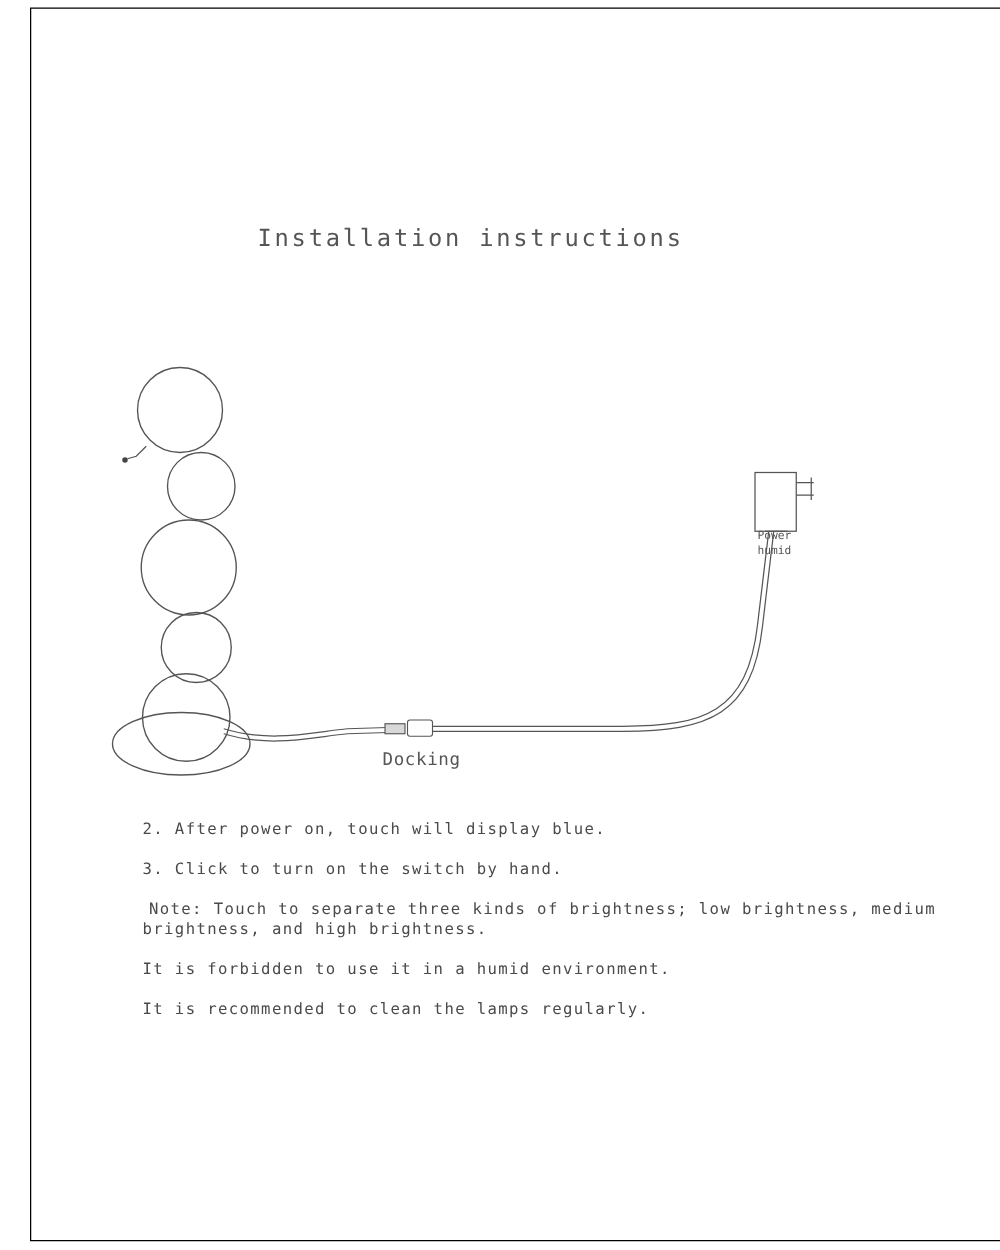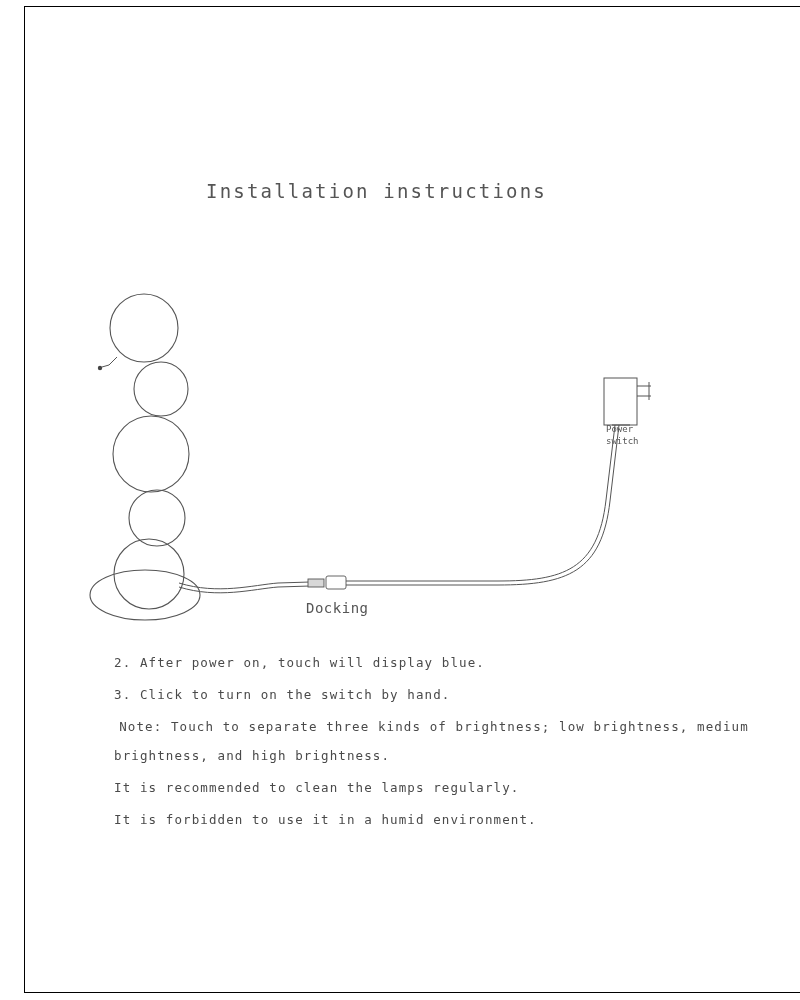--- a/index.html
+++ b/index.html
@@ -83,21 +83,20 @@
     font-size: 12.5px;
     letter-spacing: 1.1px;
     color: #4a4a4a;
     line-height: 16px;
   }
   .instructions p.wrapline {
     margin-bottom: 0;
     text-align: center;
   }
   .instructions p.contline {
-    margin-top: 13px;
     margin-bottom: 16px;
   }
 </style>
 </head>
 <body>
 
 <div class="page">
 
   <div class="page-border"></div>
 
@@ -131,27 +130,27 @@
         <line x1="619" y1="136" x2="633" y2="136" stroke-width="1"></line>
         <line x1="619" y1="146" x2="633" y2="146" stroke-width="1"></line>
         <line x1="631" y1="132" x2="631" y2="150" stroke-width="1"></line>
         <line x1="594" y1="175" x2="612" y2="175" stroke-width="1"></line>
       </g>
     </svg>
   </div>
 
   <div class="label-power">
     <span>Power</span><br>
-    <span>switch</span>
+    <span>humid</span>
   </div>
 
   <div class="label-docking">Docking</div>
 
   <div class="instructions">
     <p>2. After power on, touch will display blue.</p>
     <p>3. Click to turn on the switch by hand.</p>
     <p class="wrapline">Note: Touch to separate three kinds of brightness; low brightness, medium</p>
     <p class="contline">brightness, and high brightness.</p>
+    <p>It is forbidden to use it in a humid environment.</p>
     <p>It is recommended to clean the lamps regularly.</p>
-    <p>It is forbidden to use it in a humid environment.</p>
   </div>
 
 </div>
 
 </body></html>

